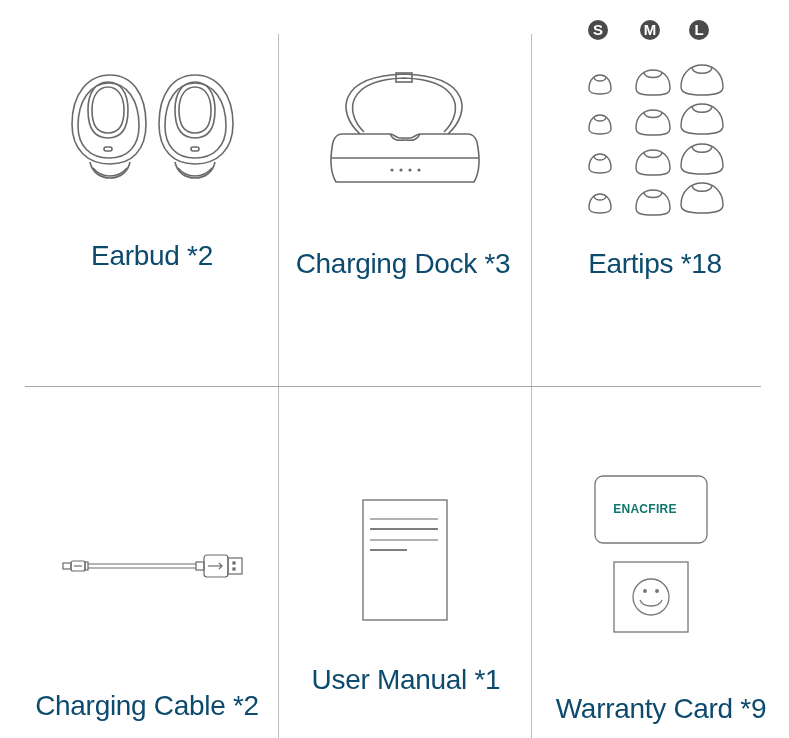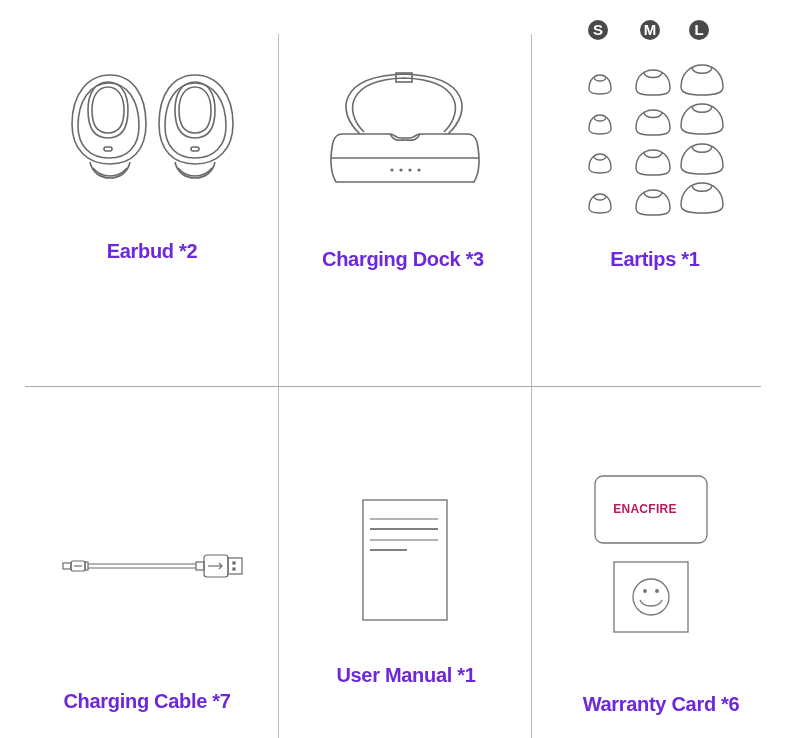--- a/index.html
+++ b/index.html
@@ -1,19 +1,19 @@
 <!DOCTYPE html>
 <html><head>
 <meta charset="utf-8">
 <style>
   html, body { margin:0; padding:0; background:#ffffff; }
   body { width:789px; height:738px; position:relative; overflow:hidden; font-family:"Liberation Sans", sans-serif; color:#555; }
   .vline { position:absolute; width:1px; background:#bdbdbd; top:34px; height:704px; }
   .hline { position:absolute; height:1px; background:#a8a8a8; left:25px; width:736px; top:386px; }
-  .label { position:absolute; font-size:20px; color:#6d28d9; white-space:nowrap; text-align:center; transform:translateX(-50%); letter-spacing:-0.3px;font-weight:bold; }
+  .label { position:absolute; font-size:28px; color:#0c4a6e; white-space:nowrap; text-align:center; transform:translateX(-50%); letter-spacing:-0.3px; }
   svg { position:absolute; overflow:visible; }
   .badge { position:absolute; width:20px; height:20px; border-radius:50%; background:#4a4a4a; color:#fff; font-size:15px; font-weight:bold; line-height:20px; text-align:center; transform:translateX(-50%); }
 </style>
 </head>
 <body>
 
 <div class="vline" style="left:278px"></div>
 <div class="vline" style="left:531px"></div>
 <div class="hline"></div>
 
@@ -85,59 +85,59 @@
     <use href="#tipS" x="2" y="50"></use>
       <use href="#tipM" x="50" y="45"></use>
       <use href="#tipL" x="95" y="39"></use>
     <use href="#tipS" x="2" y="89"></use>
       <use href="#tipM" x="50" y="85"></use>
       <use href="#tipL" x="95" y="79"></use>
     <use href="#tipS" x="2" y="129"></use>
       <use href="#tipM" x="50" y="125"></use>
       <use href="#tipL" x="95" y="118"></use>
   </svg>
-  <div class="label" style="left:655px;top:248px">Eartips *1</div>
+  <div class="label" style="left:655px;top:248px">Eartips *18</div>
 </div>
 
 <div>
   <svg style="left:62px;top:553px" width="182" height="26" viewBox="0 0 182 26" fill="none" stroke="#6a6a6a" stroke-width="1.2">
     <rect x="1" y="10" width="8" height="6"></rect>
     <rect x="9" y="8" width="14" height="10" rx="2"></rect>
     <line x1="12" y1="13" x2="20" y2="13"></line>
     <rect x="23" y="9" width="3" height="8"></rect>
     <line x1="26" y1="11" x2="134" y2="11"></line>
       <line x1="26" y1="15" x2="134" y2="15"></line>
     <rect x="134" y="9" width="8" height="8"></rect>
     <rect x="142" y="2" width="24" height="22" rx="3"></rect>
     <line x1="146" y1="13" x2="160" y2="13"></line>
       <path d="M157 10 L160 13 L157 16"></path>
     <rect x="166" y="5" width="14" height="16"></rect>
     <rect x="171" y="9" width="2" height="2" fill="#6a6a6a"></rect>
       <rect x="171" y="15" width="2" height="2" fill="#6a6a6a"></rect>
   </svg>
-  <div class="label" style="left:147px;top:690px">Charging Cable *7</div>
+  <div class="label" style="left:147px;top:690px">Charging Cable *2</div>
 </div>
 
 <div>
   <svg style="left:362px;top:499px" width="86" height="122" viewBox="0 0 86 122" fill="none" stroke="#777" stroke-width="1.4">
     <rect x="1" y="1" width="84" height="120" fill="#fff"></rect>
     <line x1="8" y1="20" x2="76" y2="20" stroke="#999"></line>
     <line x1="8" y1="30" x2="76" y2="30" stroke="#555"></line>
     <line x1="8" y1="41" x2="76" y2="41" stroke="#999"></line>
     <line x1="8" y1="51" x2="45" y2="51" stroke="#555"></line>
   </svg>
   <div class="label" style="left:406px;top:664px">User Manual *1</div>
 </div>
 
 <div>
   <svg style="left:594px;top:475px" width="116" height="70" viewBox="0 0 116 70" fill="none" stroke="#777" stroke-width="1.3">
     <rect x="1" y="1" width="112" height="67" rx="8"></rect>
   </svg>
-  <div style="position:absolute;left:596px;top:502px;width:98px;text-align:center;font-weight:bold;font-size:12px;color:#be185d;letter-spacing:0.3px;">ENACFIRE</div>
+  <div style="position:absolute;left:596px;top:502px;width:98px;text-align:center;font-weight:bold;font-size:12px;color:#0f766e;letter-spacing:0.3px;">ENACFIRE</div>
   <svg style="left:613px;top:561px" width="76" height="72" viewBox="0 0 76 72" fill="none" stroke="#777" stroke-width="1.3">
     <rect x="1" y="1" width="74" height="70"></rect>
     <circle cx="38" cy="36" r="18"></circle>
     <circle cx="32" cy="30" r="1.3" fill="#777"></circle>
       <circle cx="44" cy="30" r="1.3" fill="#777"></circle>
     <path d="M27 39 C30 47 46 47 49 39"></path>
   </svg>
-  <div class="label" style="left:661px;top:693px">Warranty Card *6</div>
+  <div class="label" style="left:661px;top:693px">Warranty Card *9</div>
 </div>
 
 </body></html>

